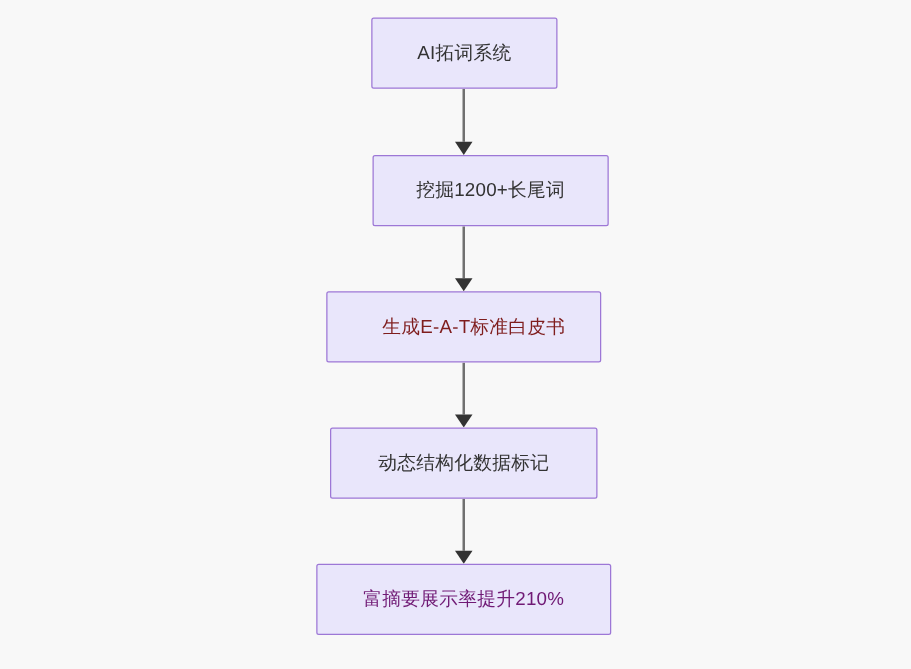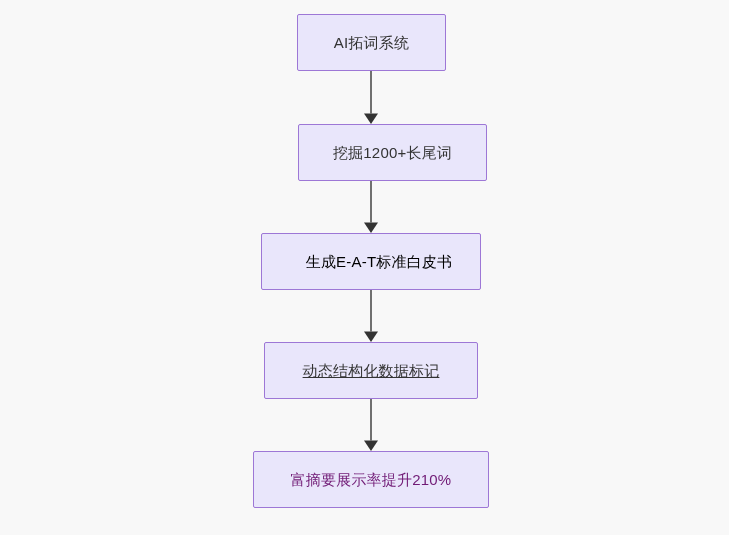--- a/index.html
+++ b/index.html
@@ -63,17 +63,17 @@
     <line class="conn-line" x1="12" y1="0" x2="12" y2="48"></line>
     <polygon class="conn-head" points="5,48 19,48 12,60"></polygon>
   </svg>
   <svg class="connector" id="edge-3" viewBox="0 0 24 60" preserveAspectRatio="none" style="left: 359px; top: 399px; height: 52px;">
     <line class="conn-line" x1="12" y1="0" x2="12" y2="48"></line>
     <polygon class="conn-head" points="5,48 19,48 12,60"></polygon>
   </svg>
 
   <div class="node" id="node-0" style="left: 297px; top: 14px; width: 149px; height: 57px; background: rgb(233, 230, 251); border-color: rgb(157, 119, 214); color: rgb(51, 51, 51);">AI拓词系统</div>
   <div class="node" id="node-1" style="left: 276px; top: 124px; width: 189px; height: 57px; background: rgb(233, 230, 251); border-color: rgb(157, 119, 214); color: rgb(51, 51, 51); margin-left: 22px;">挖掘1200+长尾词</div>
-  <div class="node" id="node-2" style="left: 261px; top: 233px; width: 220px; height: 57px; background: rgb(233, 230, 251); border-color: rgb(157, 119, 214); color: #000000; padding-left: 16px;">生成E-A-T标准白皮书</div>
-  <div class="node" id="node-3" style="left: 264px; top: 342px; width: 214px; height: 57px; background: rgb(233, 230, 251); border-color: rgb(157, 119, 214); color: rgb(51, 51, 51); text-decoration: underline;">动态结构化数据标记</div>
+  <div class="node" id="node-2" style="left: 261px; top: 233px; width: 220px; height: 57px; background: rgb(233, 230, 251); border-color: rgb(157, 119, 214); color: #7f1d1d; padding-left: 16px;">生成E-A-T标准白皮书</div>
+  <div class="node" id="node-3" style="left: 264px; top: 342px; width: 214px; height: 57px; background: rgb(233, 230, 251); border-color: rgb(157, 119, 214); color: rgb(51, 51, 51);">动态结构化数据标记</div>
   <div class="node" id="node-4" style="left: 253px; top: 451px; width: 236px; height: 57px; background: rgb(233, 230, 251); border-color: rgb(157, 119, 214); color: #701a75;">富摘要展示率提升210%</div>
 
 </div>
 
 </body></html>

